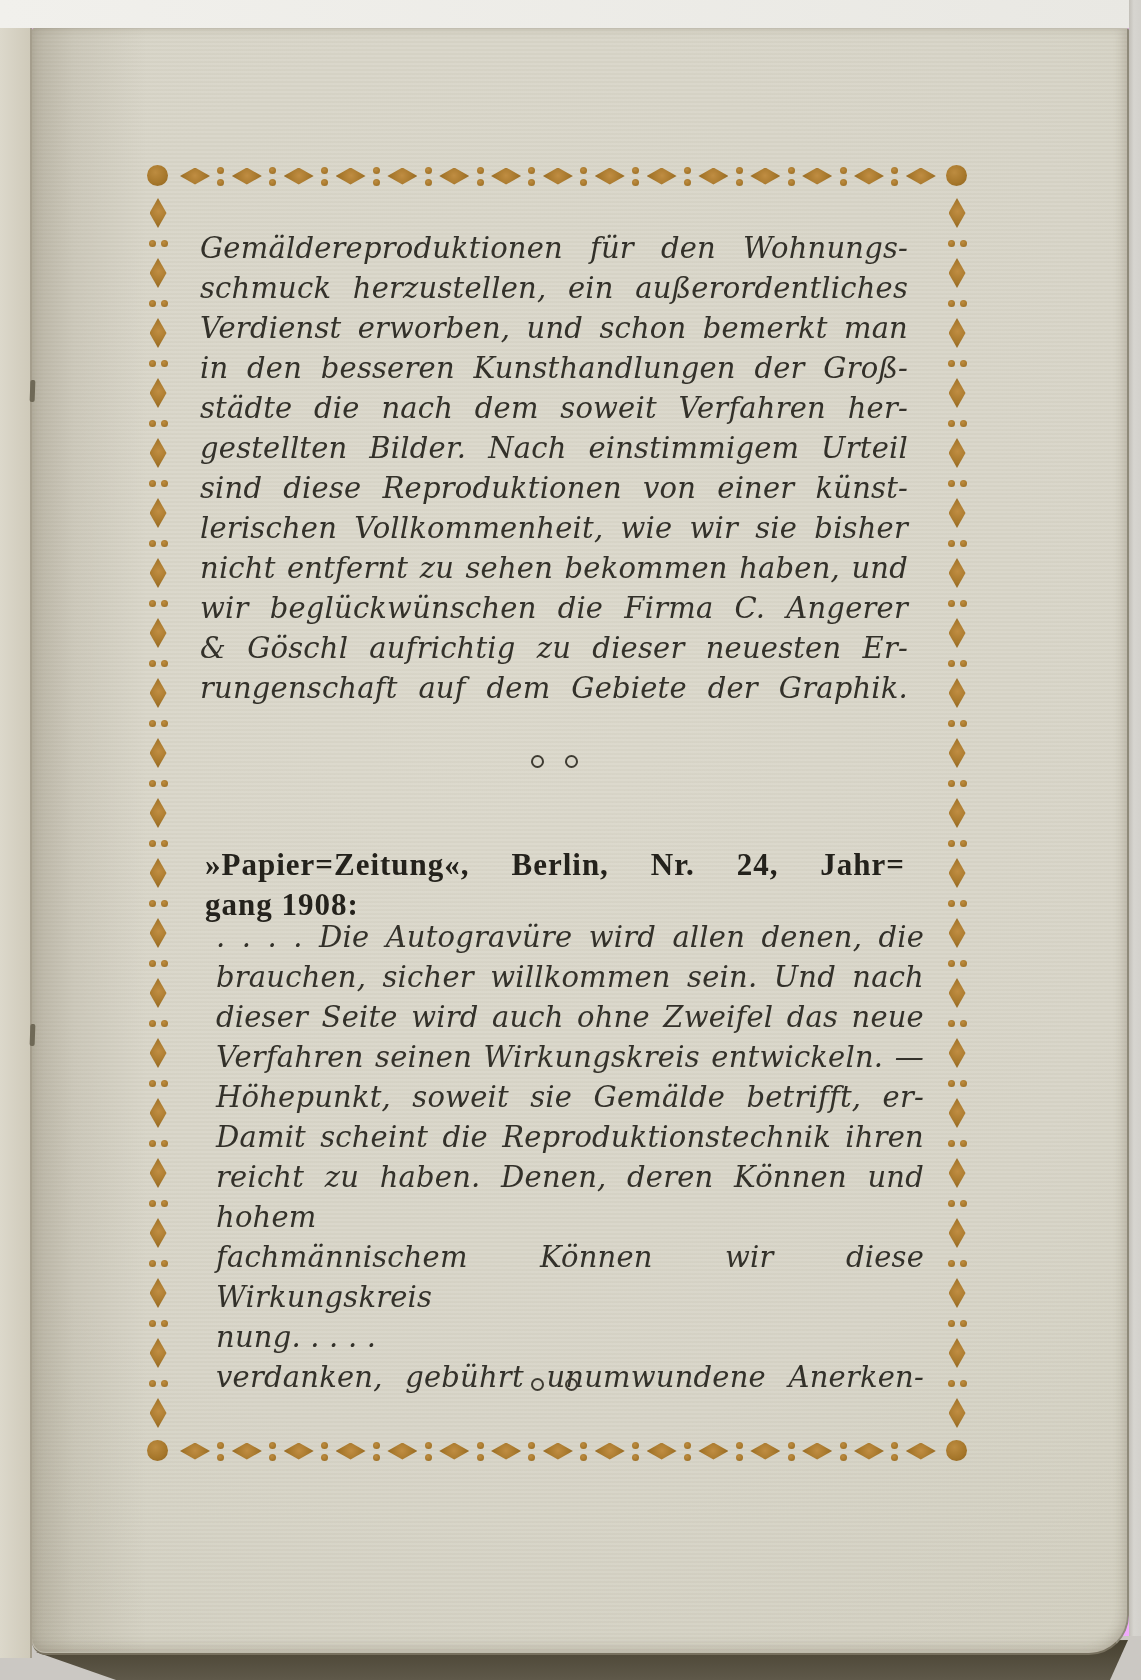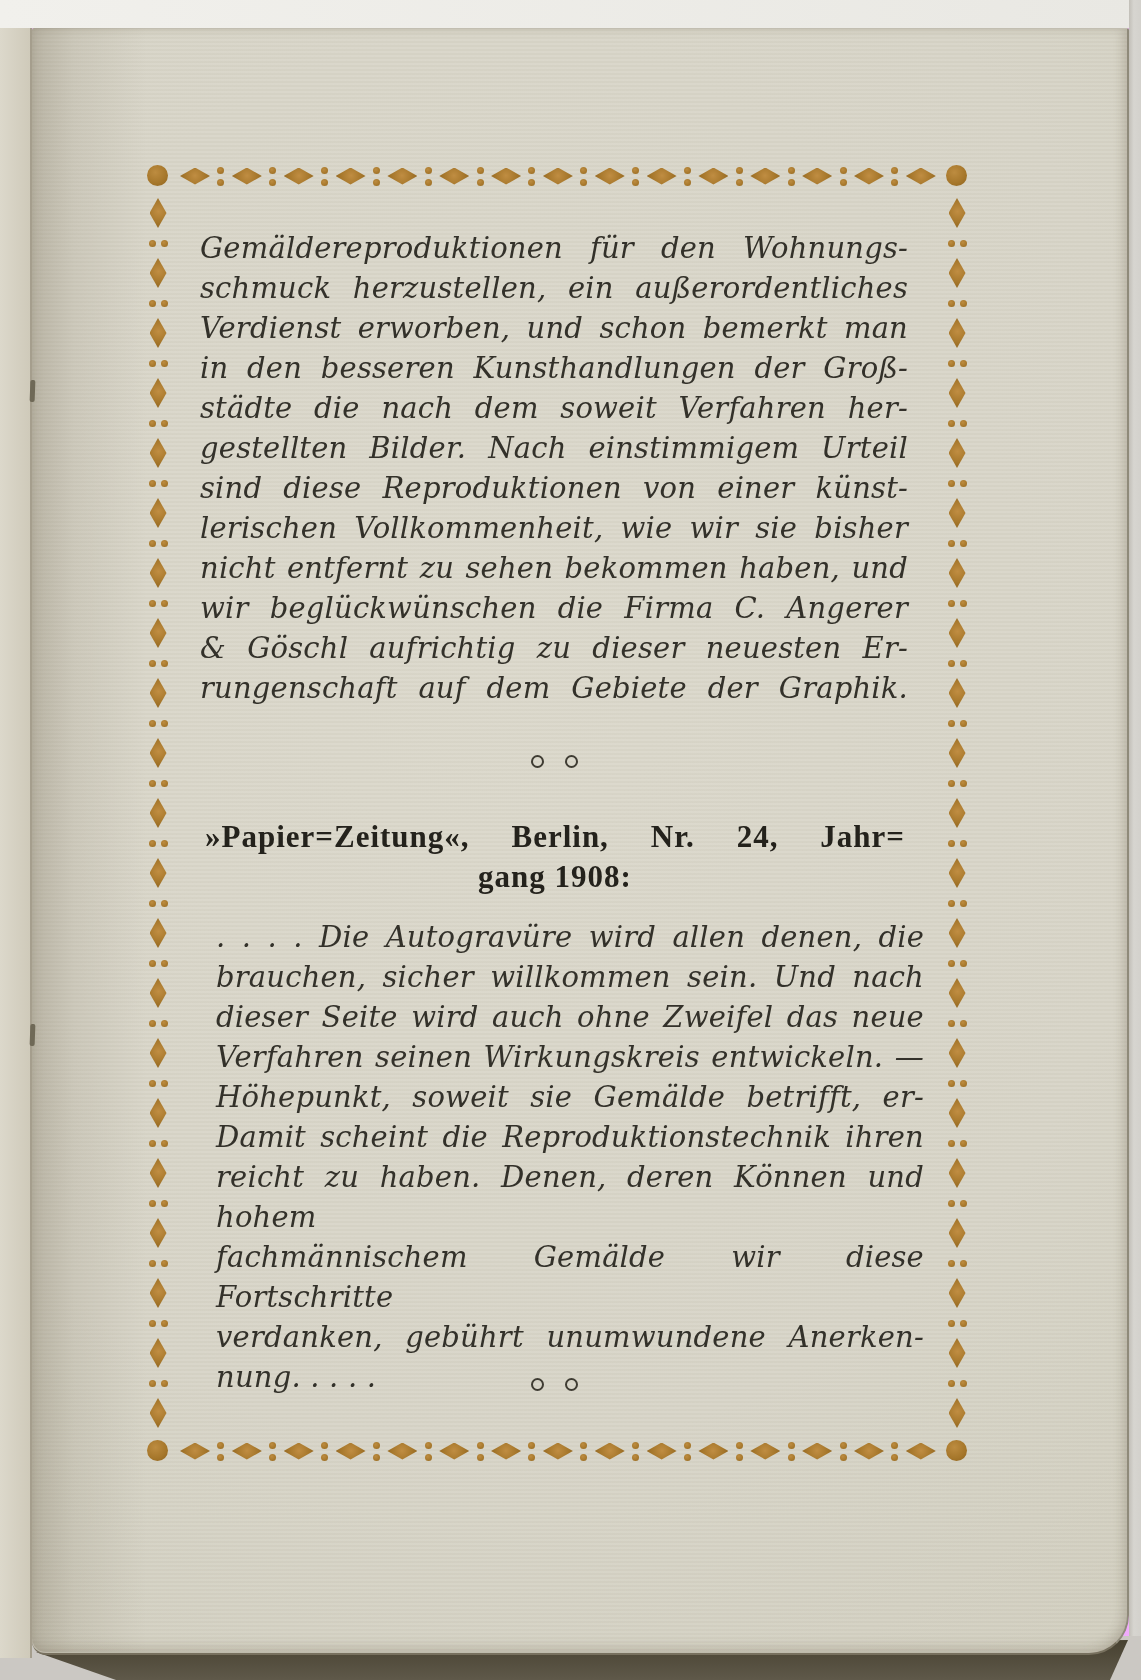--- a/index.html
+++ b/index.html
@@ -57,21 +57,21 @@
     background:radial-gradient(circle at 40% 35%, #bd8c40 0%, #a5762a 65%, #8c6220 100%);}
 
   
   .textblock{position:absolute;left:200px;width:708px;color:#33312a;}
   .tline{font-family:"DejaVu Serif",serif;font-style:italic;font-size:29px;line-height:40px;
     text-align:justify;text-align-last:justify;white-space:normal;letter-spacing:.2px;}
   .tline-left{text-align:left;text-align-last:left;}
   .heading{position:absolute;left:205px;width:700px;color:#24221c;
     font-family:"Liberation Serif","DejaVu Serif",serif;font-weight:bold;font-size:31px;line-height:40px;}
   .heading .h1{text-align:justify;text-align-last:justify;letter-spacing:1px;}
-  .heading .h2{text-align:center;letter-spacing:1px;}
+  .heading .h2{text-align:left;letter-spacing:1px;}
   .divider{position:absolute;left:200px;width:708px;display:flex;justify-content:center;gap:21px;}
   .ring{width:13px;height:13px;border:2.5px solid #3f3c33;border-radius:50%;background:transparent;box-sizing:border-box;}
 </style>
 </head>
 <body>
 
 <div id="canvas">
 
   <div class="bg-top"></div>
   <div class="bg-right"></div>
@@ -455,36 +455,36 @@
       <div class="tline">wir beglückwünschen die Firma C. Angerer</div>
       <div class="tline">&amp; Göschl aufrichtig zu dieser neuesten Er-</div>
       <div class="tline">rungenschaft auf dem Gebiete der Graphik.</div>
     </div>
 
   <div class="divider" style="top:755px;">
     <span class="ring"></span>
     <span class="ring"></span>
   </div>
 
-  <div class="heading" style="top:817px;">
+  <div class="heading" style="top:845px;">
     <div class="h1">»Papier=Zeitung«, Berlin, Nr. 24, Jahr=</div>
     <div class="h2">gang 1908:</div>
   </div>
 
   <div class="textblock" style="top:917px;margin-left:16px;">
       <div class="tline">. . . . Die Autogravüre wird allen denen, die</div>
       <div class="tline">brauchen, sicher willkommen sein. Und nach</div>
       <div class="tline">dieser Seite wird auch ohne Zweifel das neue</div>
       <div class="tline">Verfahren seinen Wirkungskreis entwickeln. —</div>
       <div class="tline">Höhepunkt, soweit sie Gemälde betrifft, er-</div>
       <div class="tline">Damit scheint die Reproduktionstechnik ihren</div>
       <div class="tline">reicht zu haben. Denen, deren Können und hohem</div>
-      <div class="tline">fachmännischem Gemälde wir diese Fortschritte</div>
+      <div class="tline">fachmännischem Können wir diese Wirkungskreis</div>
+      <div class="tline tline-left">nung. . . . .</div>
       <div class="tline">verdanken, gebührt unumwundene Anerken-</div>
-      <div class="tline tline-left">nung. . . . .</div>
     </div>
 
   <div class="divider" style="top:1378px;">
     <span class="ring"></span>
     <span class="ring"></span>
   </div>
 
 </div>
 
 </body></html>

